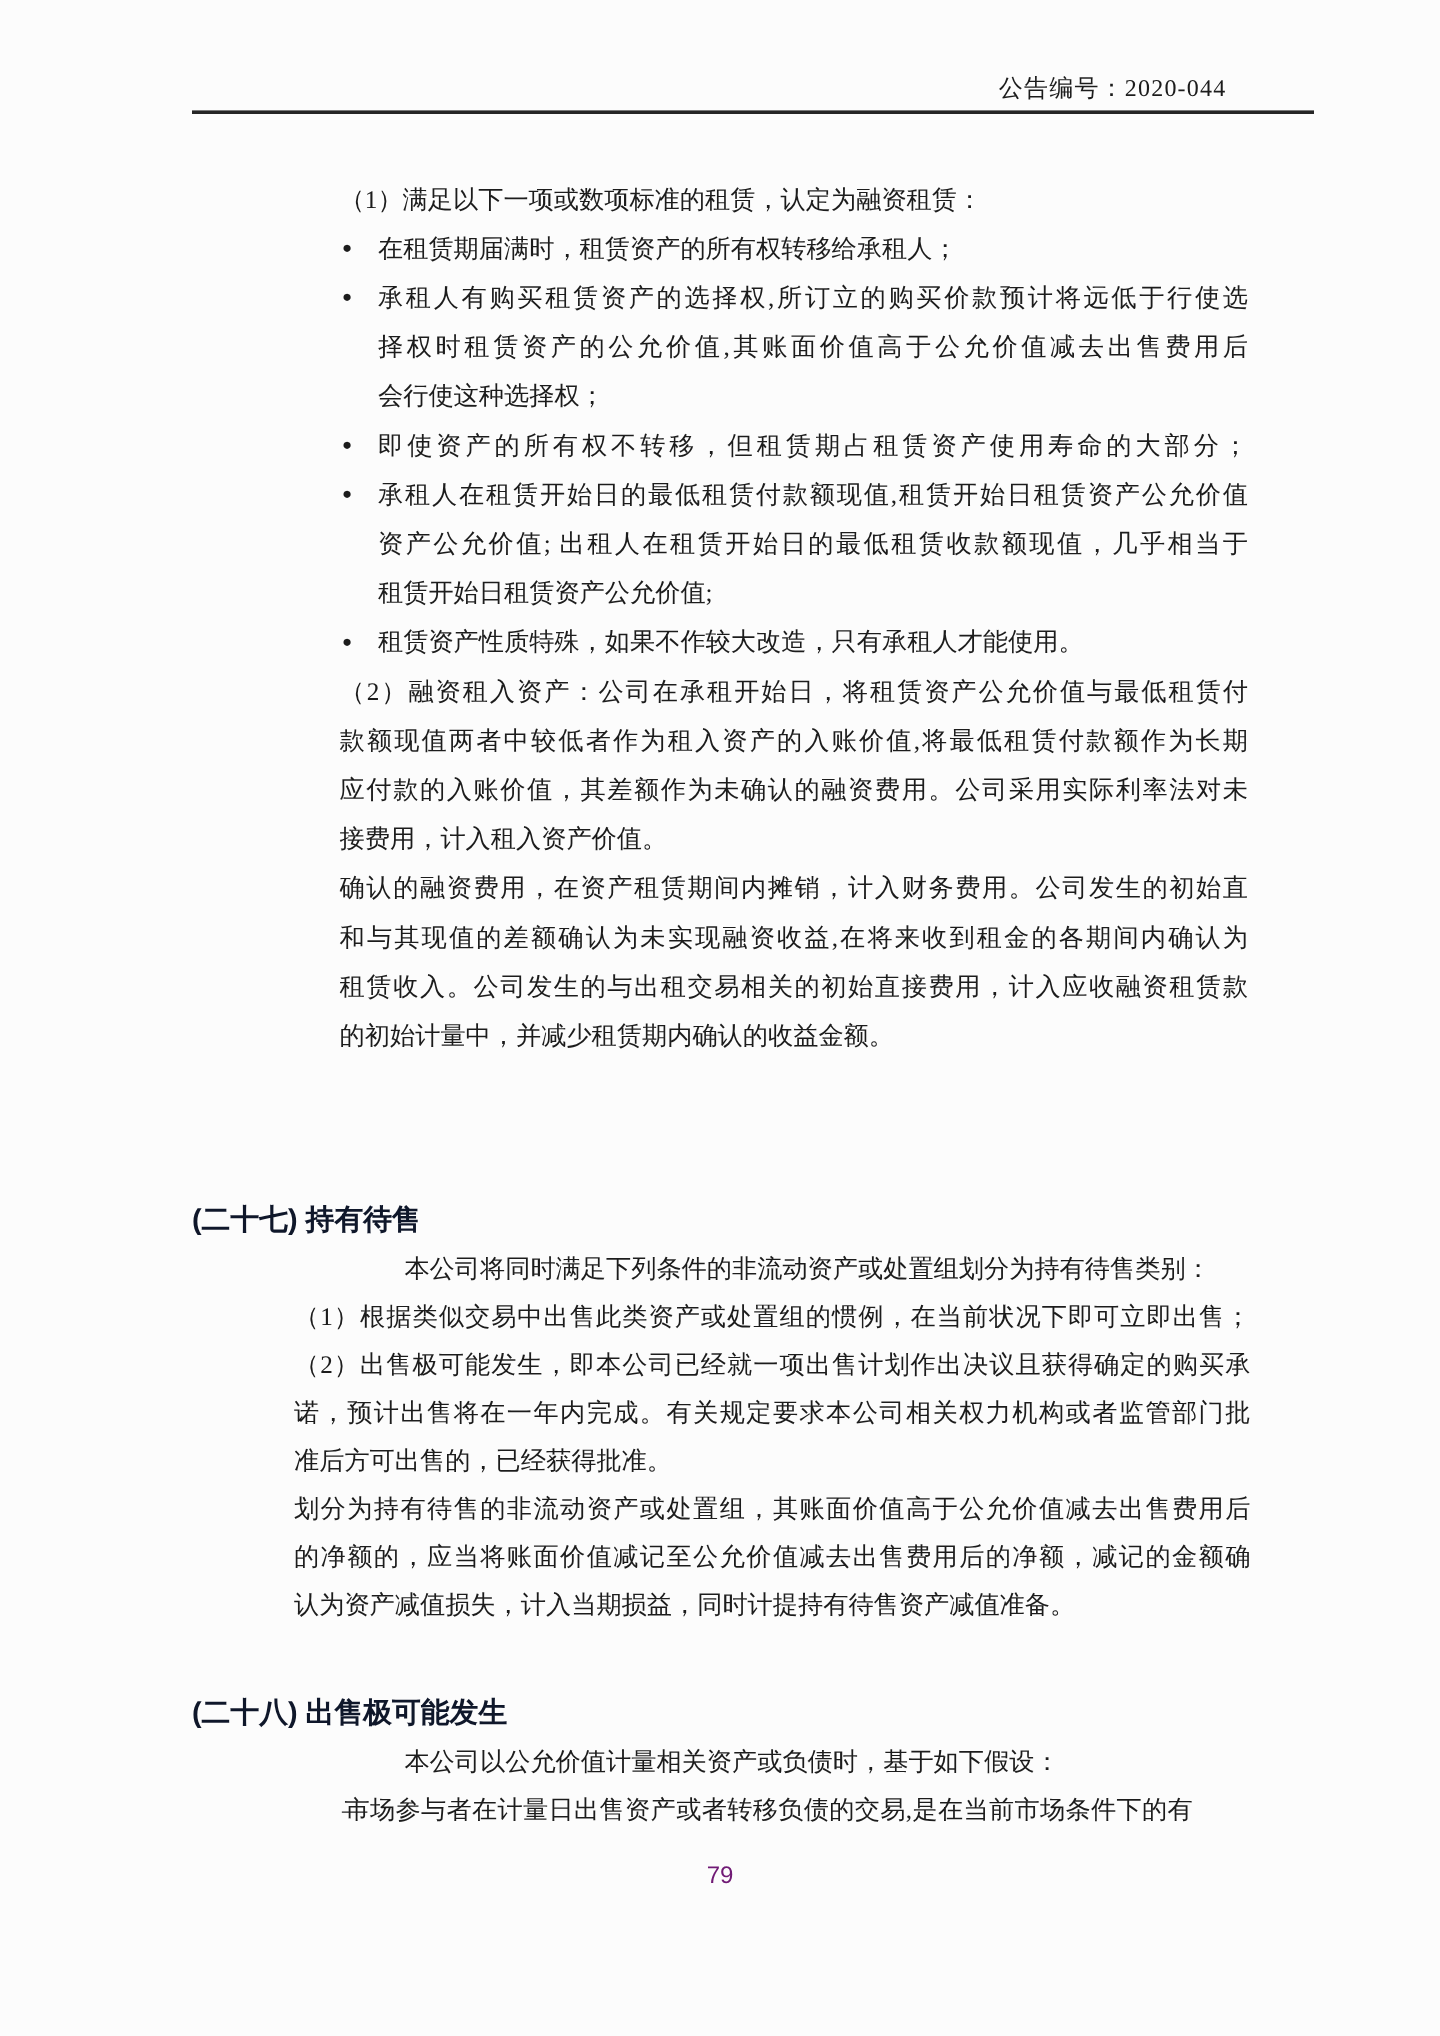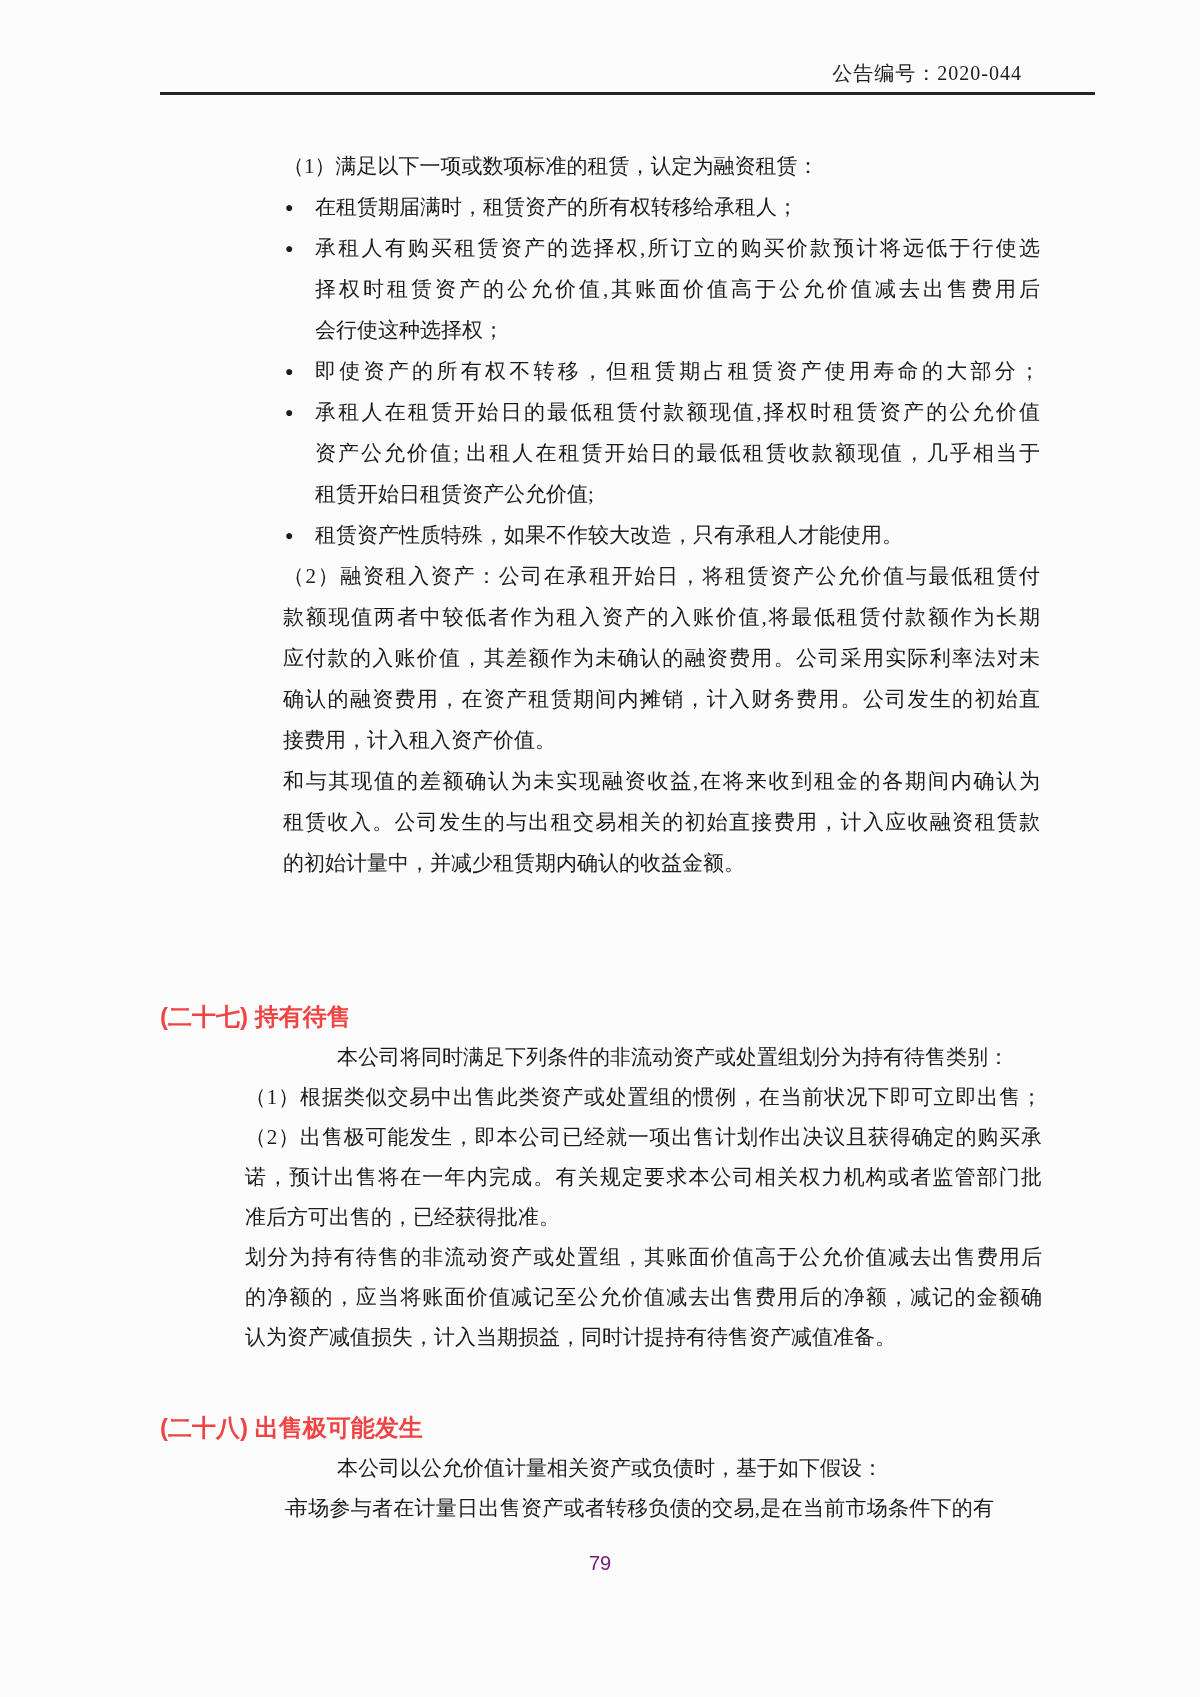--- a/index.html
+++ b/index.html
@@ -35,21 +35,21 @@
     font-size:14px;
   }
   .dashline{position:relative;}
   .dashmark{
     position:absolute;left:40px;top:0;height:40px;line-height:40px;
   }
   .dashtext{margin-left:42px;width:707px;}
   .sec-heading{
     position:absolute;left:160px;
     font-family:"Liberation Sans","DejaVu Sans",sans-serif;
-    font-weight:700;font-size:24px;line-height:33px;color:#ef4444;
+    font-weight:700;font-size:24px;line-height:33px;color:#0f172a;
   }
   .h27{top:1000px;}
   .h28{top:1411px;}
   .page-number{
     position:absolute;top:1552px;left:0;width:100%;
     text-align:center;
     font-family:"Liberation Sans","DejaVu Sans",sans-serif;
     font-size:20px;color:#701a75;
   }
 </style>
@@ -76,35 +76,35 @@
       <div class="line">会行使这种选择权；</div>
     </div>
 
     <div class="bullet">
       <span class="dot">●</span>
       <div class="line jl">即使资产的所有权不转移，但租赁期占租赁资产使用寿命的大部分；</div>
     </div>
 
     <div class="bullet">
       <span class="dot">●</span>
-      <div class="line jl">承租人在租赁开始日的最低租赁付款额现值,择权时租赁资产的公允价值</div>
+      <div class="line jl">承租人在租赁开始日的最低租赁付款额现值,租赁开始日租赁资产公允价值</div>
       <div class="line jl">资产公允价值; 出租人在租赁开始日的最低租赁收款额现值，几乎相当于</div>
       <div class="line">租赁开始日租赁资产公允价值;</div>
     </div>
 
     <div class="bullet">
       <span class="dot">●</span>
       <div class="line">租赁资产性质特殊，如果不作较大改造，只有承租人才能使用。</div>
     </div>
 
     <div class="line jl">（2）融资租入资产：公司在承租开始日，将租赁资产公允价值与最低租赁付</div>
     <div class="line jl">款额现值两者中较低者作为租入资产的入账价值,将最低租赁付款额作为长期</div>
     <div class="line jl">应付款的入账价值，其差额作为未确认的融资费用。公司采用实际利率法对未</div>
+    <div class="line">接费用，计入租入资产价值。</div>
     <div class="line jl">确认的融资费用，在资产租赁期间内摊销，计入财务费用。公司发生的初始直</div>
-    <div class="line">接费用，计入租入资产价值。</div>
 
     <div class="line jl">和与其现值的差额确认为未实现融资收益,在将来收到租金的各期间内确认为</div>
     <div class="line jl">租赁收入。公司发生的与出租交易相关的初始直接费用，计入应收融资租赁款</div>
     <div class="line">的初始计量中，并减少租赁期内确认的收益金额。</div>
   </div>
 
   <div class="sec-heading h27">(二十七) 持有待售</div>
 
   <div class="body-block s27body">
     <div class="line indent">本公司将同时满足下列条件的非流动资产或处置组划分为持有待售类别：</div>

